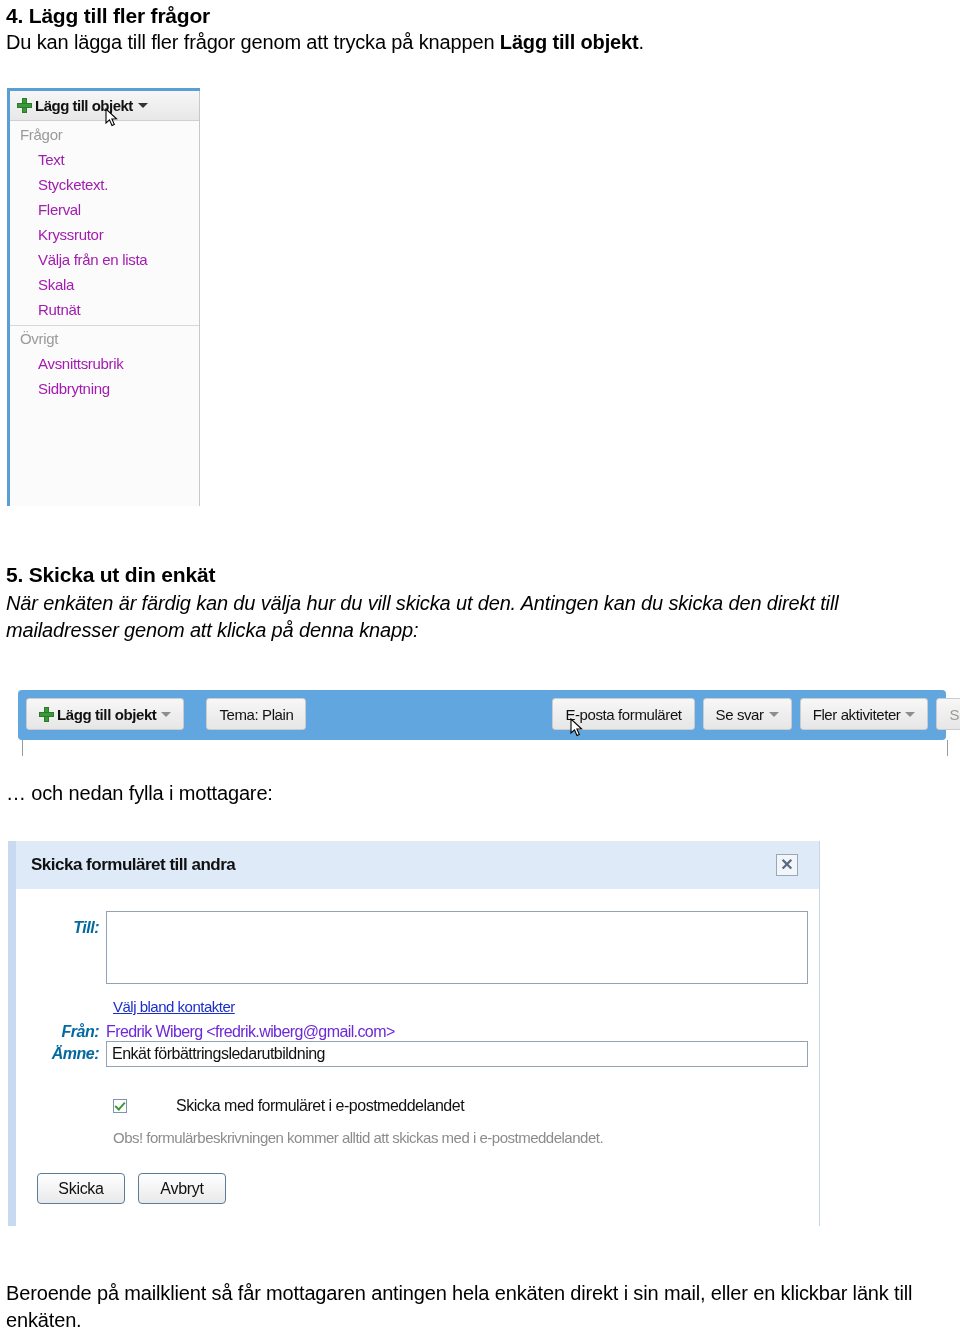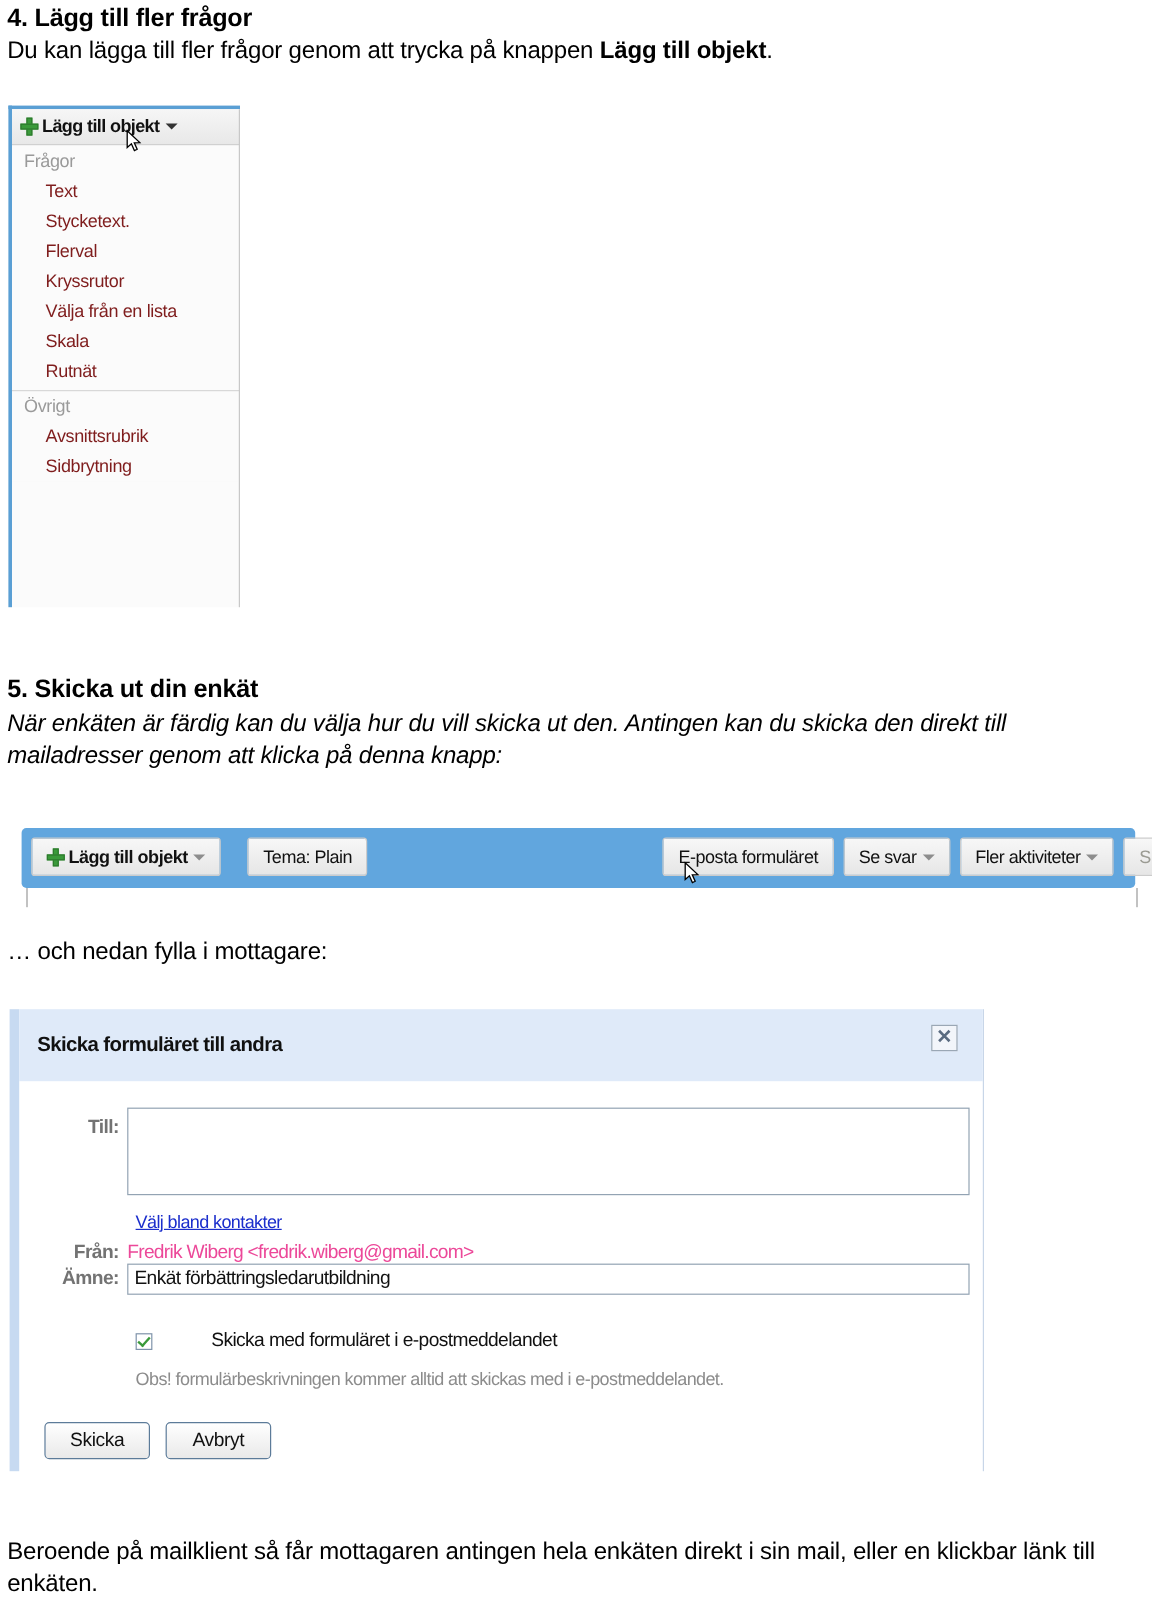--- a/index.html
+++ b/index.html
@@ -95,21 +95,21 @@
     background: #fbfbfb;
   }
   .menu-group-label {
     font-size: 15px;
     color: #9a9a9a;
     padding: 4px 0 4px 10px;
     letter-spacing: -0.3px;
   }
   .menu-item {
     font-size: 15px;
-    color: #7f1d1d;
+    color: #a21caf;
     padding: 4px 0 4px 28px;
     letter-spacing: -0.3px;
   }
   .menu-sep {
     height: 1px;
     background: #d8d8d8;
     margin: 3px 0 0 0;
   }
   
   .cursor {
@@ -181,21 +181,21 @@
     top: 841px;
     width: 812px;
     height: 385px;
     background: #ffffff;
     box-sizing: border-box;
     border-left: 8px solid #c7daf1;
     border-right: 1px solid #c8d6e8;
   }
   #dialog-titlebar {
     position: relative;
-    height: 60px;
+    height: 48px;
     background: #dfeaf9;
     display: flex;
     align-items: center;
     box-sizing: border-box;
   }
   #dialog-title {
     font-size: 17px;
     font-weight: bold;
     letter-spacing: -0.5px;
     color: #111;
@@ -221,23 +221,24 @@
     padding: 0;
   }
   .row {
     display: flex;
     align-items: flex-start;
   }
   .field-label {
     font-size: 16px;
     font-weight: bold;
     letter-spacing: -0.5px;
-    color: #737373;
+    color: #0369a1;
     text-align: right;
     box-sizing: border-box;
+    font-style: italic;
   }
   #to-row { position: absolute; left: 0; top: 22px; width: 100%; }
   #to-label { width: 90px; padding-right: 7px; padding-top: 8px; }
   #to-input {
     width: 702px;
     height: 73px;
     background: #ffffff;
     border: 1px solid #93a3b3;
     box-sizing: border-box;
   }
@@ -248,21 +249,21 @@
     font-size: 15px;
     color: #1b2ecc;
     text-decoration: underline;
     letter-spacing: -0.5px;
   }
   #from-row { position: absolute; left: 0; top: 134px; width: 100%; }
   #from-label { width: 90px; padding-right: 7px; }
   #from-value {
     font-size: 16px;
     letter-spacing: -0.6px;
-    color: #ec4899;
+    color: #6d28d9;
     padding-top: 0px;
   }
   #subject-row { position: absolute; left: 0; top: 152px; width: 100%; }
   #subject-label { width: 90px; padding-right: 7px; padding-top: 4px; }
   #subject-input {
     width: 702px;
     height: 26px;
     background: #ffffff;
     border: 1px solid #93a3b3;
     box-sizing: border-box;

